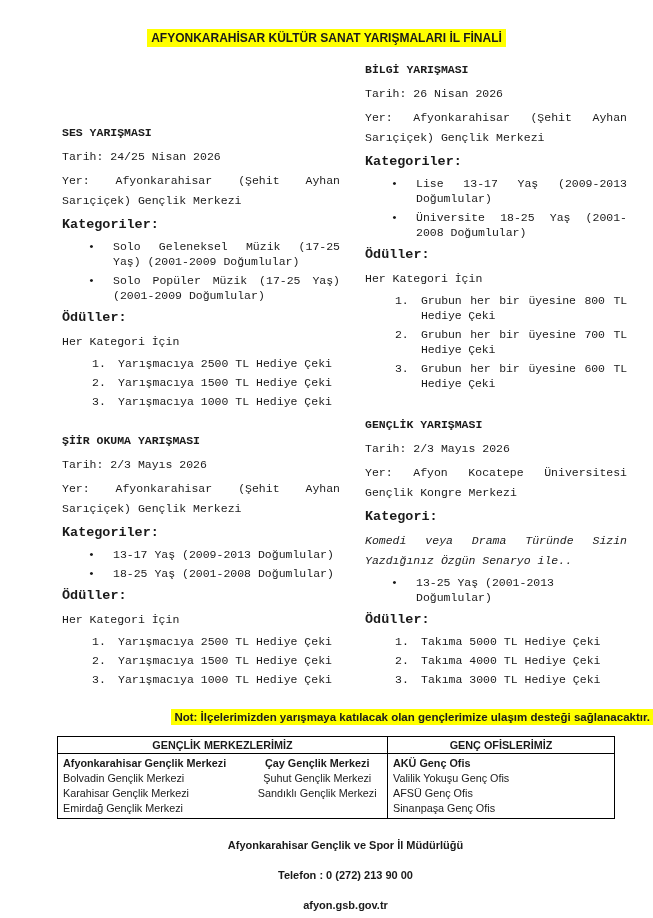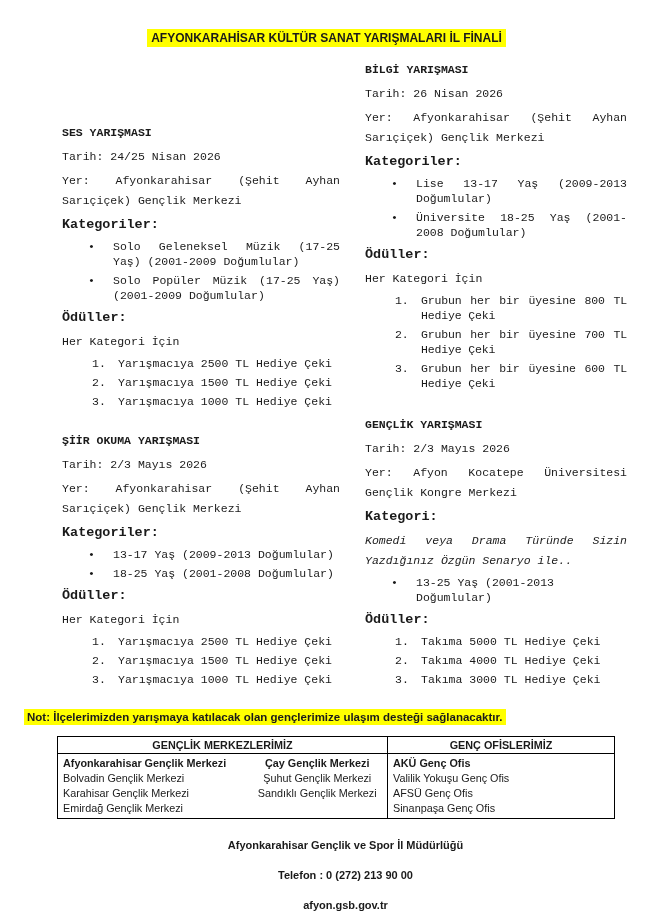--- a/index.html
+++ b/index.html
@@ -23,21 +23,21 @@
   .italic{font-style:italic;}
   .mt-sec{margin-top:22px;}
   .mt-sec-lg{margin-top:24px;}
   ul.blist,ol.nlist{list-style:none;margin:3px 0 5px;padding:0;}
   ul.blist li{position:relative;padding-left:51px;line-height:15px;margin-bottom:4px;}
   ul.blist li::before{content:"\2022";position:absolute;left:26px;top:0;}
   ol.nlist{counter-reset:item;}
   ol.nlist li{position:relative;padding-left:56px;line-height:15px;margin-bottom:4px;counter-increment:item;}
   ol.nlist li::before{content:counter(item) ".";position:absolute;left:30px;top:0;}
   .tight{letter-spacing:-0.15px;}
-  .note-row{text-align:left;margin:16px -24px 10px -38px;}
+  .note-row{text-align:right;margin:16px -24px 10px -38px;}
   .note-text{font-weight:bold;font-size:11.5px;padding:2px 3px;line-height:18px;}
   table.loc{border-collapse:collapse;border:1.5px solid #000;width:557px;margin-left:-5px;
     font-size:10.8px;table-layout:fixed;}
   table.loc td{padding:0 5px;line-height:15px;vertical-align:top;overflow:hidden;white-space:nowrap;}
   table.loc tr.head td{font-weight:bold;border-bottom:1px solid #000;line-height:16px;text-align:center;}
   table.loc td.hdr-left{text-align:center;}
   table.loc td.sep{border-left:1px solid #000;}
   table.loc td.c2{text-align:center;}
   table.loc tr.first td{padding-top:2px;font-weight:bold;}
   table.loc tr.last td{padding-bottom:2px;}

